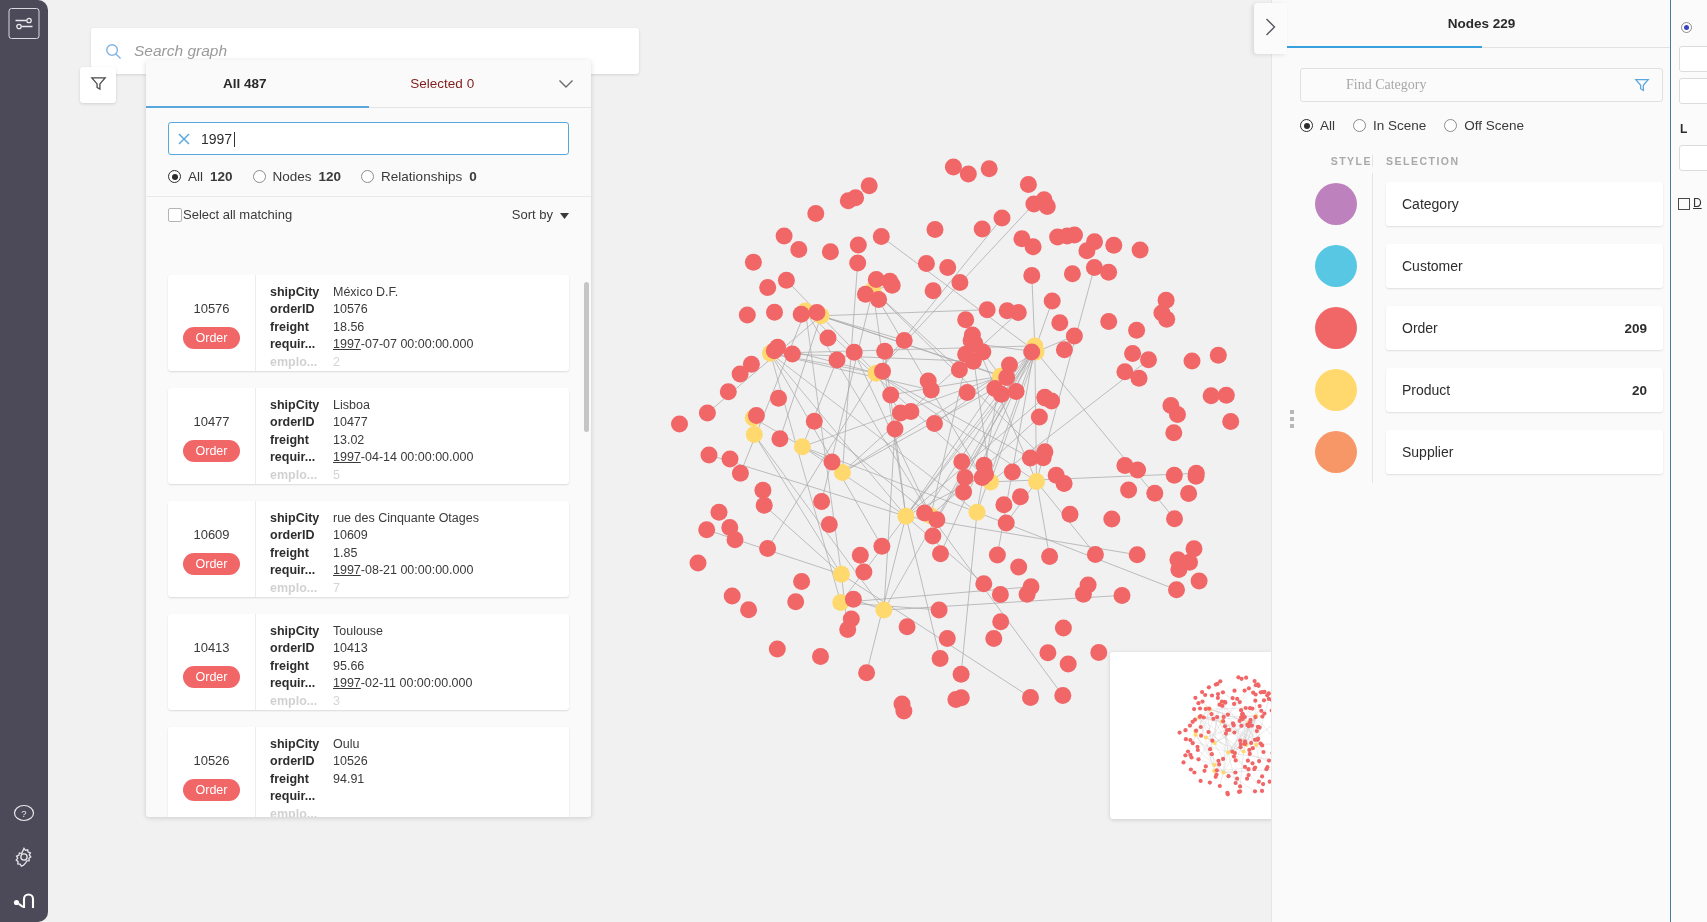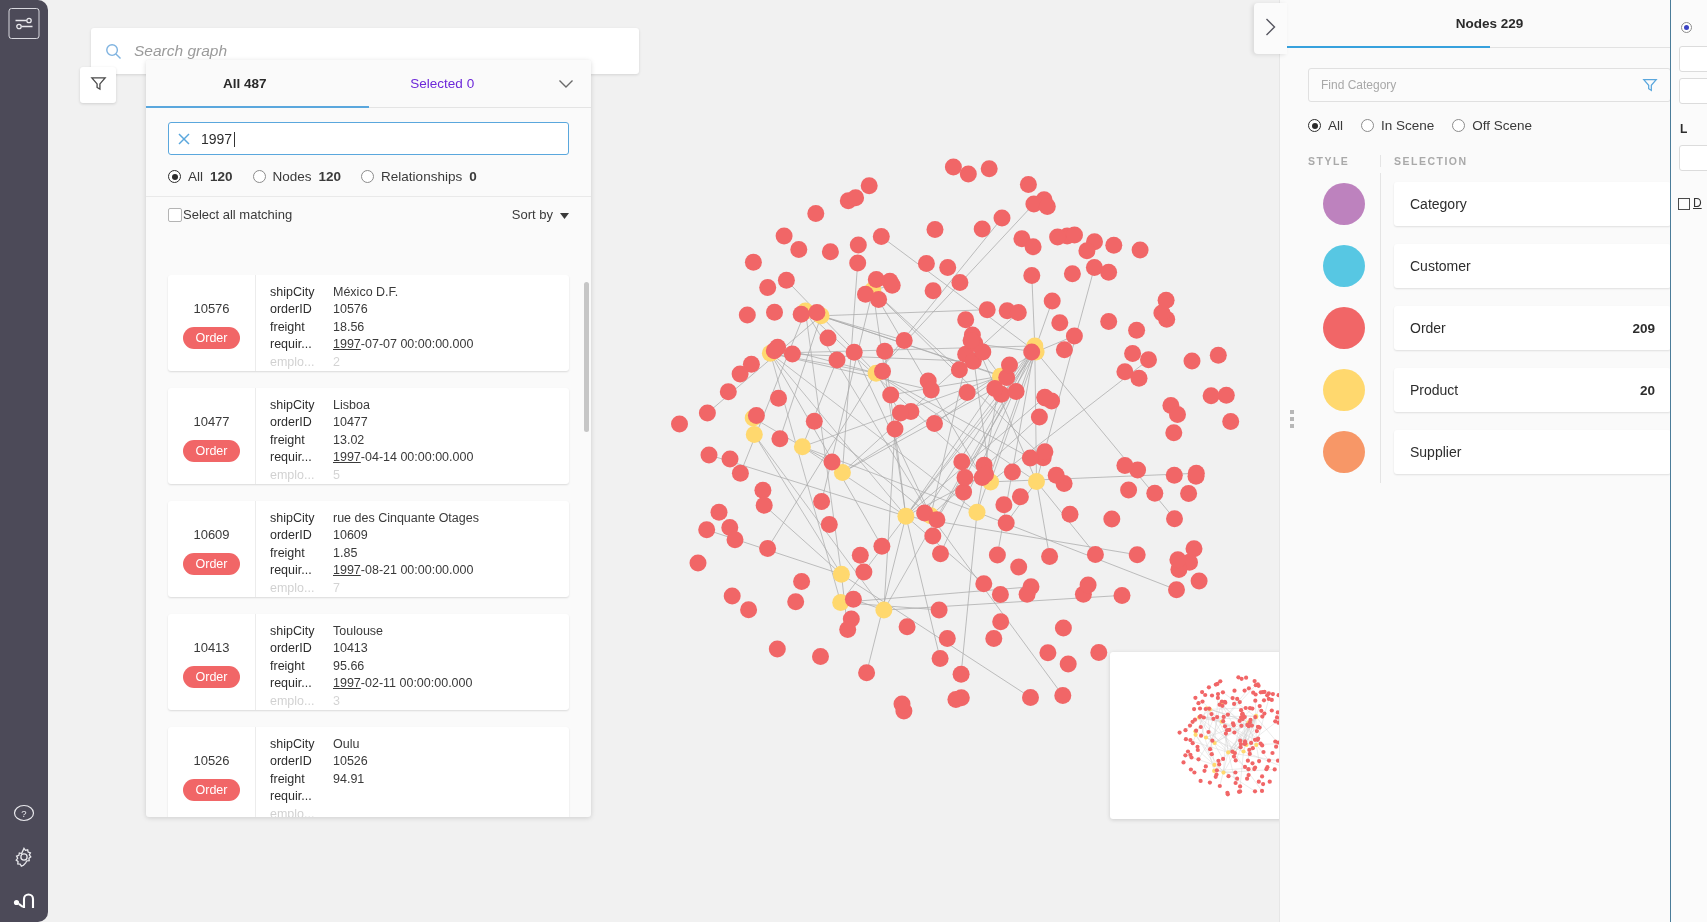--- a/index.html
+++ b/index.html
@@ -77,21 +77,21 @@
     overflow: hidden;
   }
   .rp-tabs {
     position: relative; height: 48px;
     display: flex; align-items: center;
     border-bottom: 1px solid #e4e4e4;
     background: #fafafa;
   }
   .rp-tab {
     flex: 1; text-align: center;
-    font-size: 13.5px; color: #6d28d9;
+    font-size: 13.5px; color: #7f1d1d;
     line-height: 48px; height: 48px;
   }
   .rp-tab.active { font-weight: bold; color: #2a2a2a; }
   .rp-tab-underline {
     position: absolute; left: 0; bottom: -1px;
     width: 50%; height: 2.5px; background: #5aa7dd;
   }
   .rp-chevron {
     width: 50px; display: flex; align-items: center; justify-content: center;
     color: #6a6a6a;
@@ -160,21 +160,21 @@
     gap: 11px; padding-top: 4px;
   }
   .rcard-id { font-size: 13px; color: #3a3a3a; }
   .pill {
     background: #f16667; color: #fff;
     font-size: 12.5px; border-radius: 11px;
     padding: 4px 13px;
   }
   .rcard-right { flex: 1; padding: 9px 0 0 14px; overflow: hidden; }
   .prow { display: flex; font-size: 12.5px; line-height: 17.4px; }
-  .pkey { width: 63px; flex: none; font-weight: normal; color: #2d2d2d; }
+  .pkey { width: 63px; flex: none; font-weight: bold; color: #2d2d2d; }
   .pval { color: #3a3a3a; white-space: nowrap; }
   .pval u { text-decoration: underline; }
   .prow.faded { opacity: 0.22; }
 
   .rp-scroll {
     position: absolute; right: 2px; top: 222px;
     width: 5px; height: 150px; border-radius: 3px;
     background: #c6c6c6;
   }
 
@@ -220,21 +220,21 @@
     color: #55555f; z-index: 25;
   }
   .drag-dots {
     position: absolute; right: 413px; top: 410px;
     display: flex; flex-direction: column; gap: 3px; z-index: 25;
   }
   .drag-dots i { display: block; width: 4px; height: 4px; background: #b7b7b7; }
 
   
   .rightpanel {
-    position: absolute; right: 8px; top: 0;
+    position: absolute; right: 16px; top: 0;
     width: 420px; height: 922px;
     background: #fafafa;
     border-left: 1px solid #e6e6e6;
     z-index: 20;
   }
   .rp2-tabs {
     position: relative; display: flex; height: 48px;
     border-bottom: 1px solid #e2e2e2;
   }
   .rp2-tab {
@@ -246,35 +246,35 @@
     position: absolute; left: 0; bottom: -1px; width: 50%;
     height: 2.5px; background: #37a1dd;
   }
   .find-cat {
     margin: 20px 28px 0 28px; height: 34px;
     background: #fbfbfb; border: 1px solid #e0e0e0; border-radius: 3px;
     display: flex; align-items: center; padding: 0 12px;
   }
   .find-cat input {
     flex: 1; border: none; outline: none; background: transparent;
-    font-family: Liberation Sans, sans-serif;
-    font-size: 12px; color: #3a3a3a;
+    font-family: Liberation Serif, serif;
+    font-size: 14px; color: #3a3a3a; margin-left: 33px;
   }
   .find-cat input::placeholder { color: #a8a8a8; }
   .find-cat .ficon { color: #5aa7dd; display: flex; }
   .scope-radios {
     display: flex; align-items: center; gap: 18px;
     padding: 16px 28px 0 28px;
     font-size: 13.5px; color: #3a3a3a;
   }
   .colhead {
     display: flex; padding: 22px 28px 0 28px;
     font-size: 10.5px; letter-spacing: 1.5px; color: #a9a9a9; font-weight: bold;
   }
-  .colhead .ch-style { width: 72px; text-align: left; }
+  .colhead .ch-style { width: 72px; text-align: right; }
   .colhead .ch-sel { flex: 1; padding-left: 13px; border-left: 1px solid #e4e4e4; }
   .cat-rows { padding: 6px 28px 0 28px; }
   .cat-row { display: flex; align-items: center; height: 62px; }
   .swatch-cell { width: 72px; display: flex; align-items: center; justify-content: center; flex: none; }
   .swatch { width: 42px; height: 42px; border-radius: 50%; }
   .cat-cell-wrap { flex: 1; padding-left: 13px; border-left: 1px solid #e4e4e4; height: 100%; display: flex; align-items: center; }
   .cat-cell {
     flex: 1; height: 44px; background: #ffffff; border-radius: 3px;
     box-shadow: 0 1px 2px rgba(0,0,0,0.11);
     display: flex; align-items: center; justify-content: space-between;

